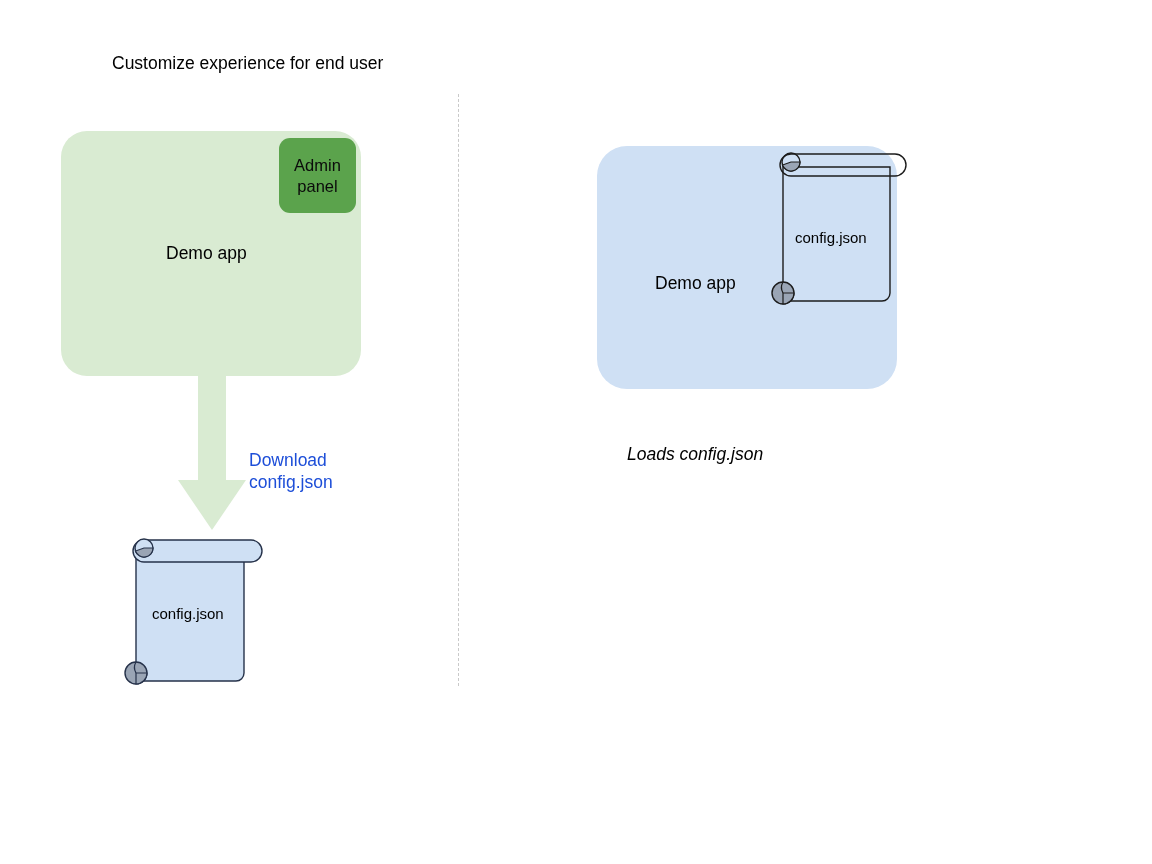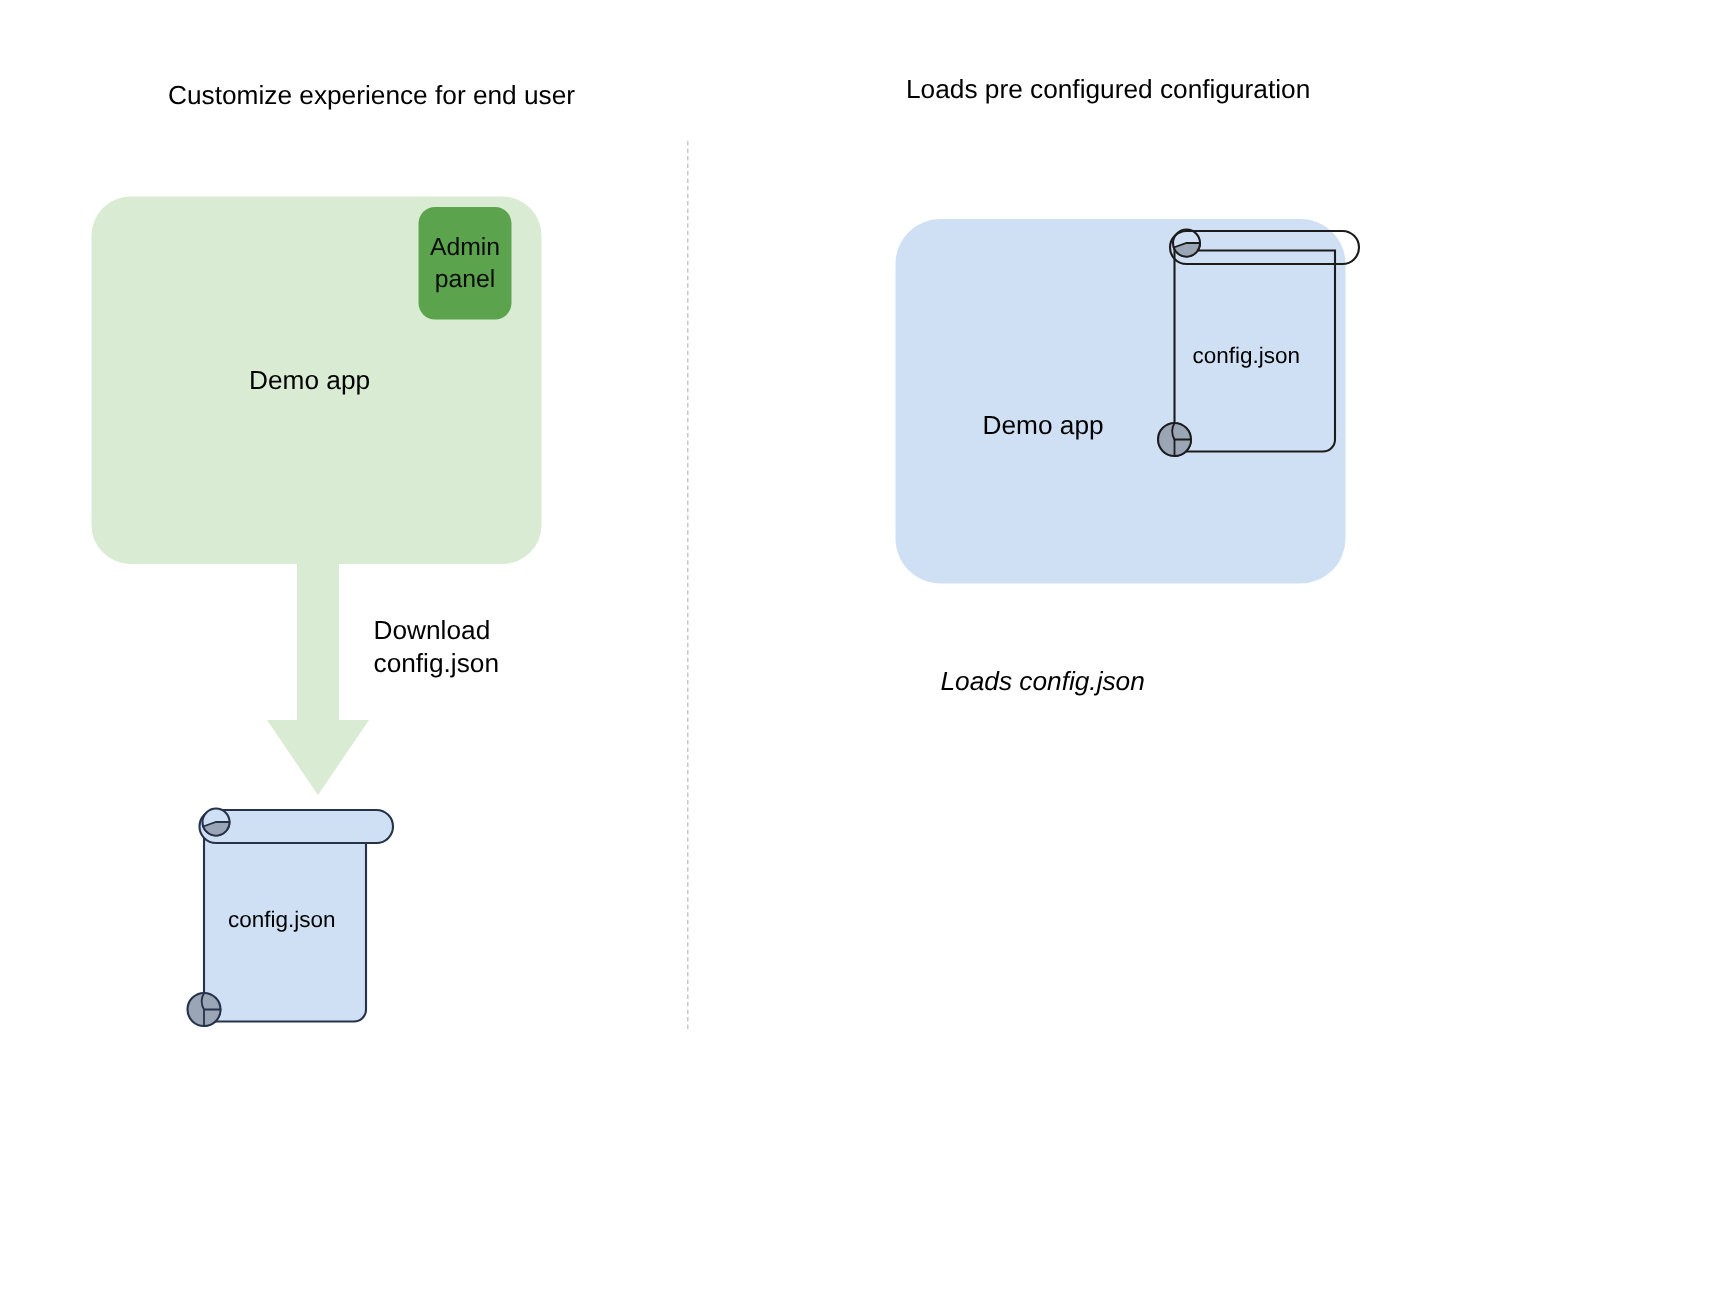--- a/index.html
+++ b/index.html
@@ -68,21 +68,21 @@
     white-space: nowrap;
   }
   #admin-app-label { left: 166px; top: 243px; }
   #demo-app-label  { left: 655px; top: 273px; }
 
   
   #admin-panel-chip {
     position: absolute;
     left: 279px;
     top: 138px;
-    width: 62px;
+    width: 77px;
     height: 75px;
     background: #5ba34c;
     border-radius: 11px;
     display: flex;
     align-items: center;
     justify-content: center;
     text-align: center;
     line-height: 1.27;
     font-size: 16.5px;
     color: #0b0b0b;
@@ -96,22 +96,23 @@
     top: 370px;
     width: 72px;
     height: 162px;
   }
   #download-arrow svg { display: block; }
 
   .arrow-label {
     position: absolute;
     font-size: 17.5px;
     line-height: 1.28;
-    color: #000000;
+    color: #1d4ed8;
     white-space: pre-line;
+    margin-top: 40px;
   }
   #download-label { left: 249px; top: 409px; }
 
   
   #loads-caption {
     position: absolute;
     left: 627px;
     top: 444px;
     font-size: 17.5px;
     color: #000;
@@ -135,21 +136,20 @@
   #scroll-left-label  { left: 152px; top: 605px; }
   #scroll-right-label { left: 795px; top: 229px; }
 </style>
 </head>
 <body>
 
 <div class="canvas">
 
   <div class="col-title" id="title-left">Customize experience for end user</div>
 
-  <div class="col-title" id="title-right">Loads pre configured configuration</div>
 
   <div class="divider"></div>
 
   <div class="app-box" id="admin-app-box"></div>
 
   <div class="app-label" id="admin-app-label">Demo app</div>
 
   <div id="admin-panel-chip">Admin
 panel</div>
 

